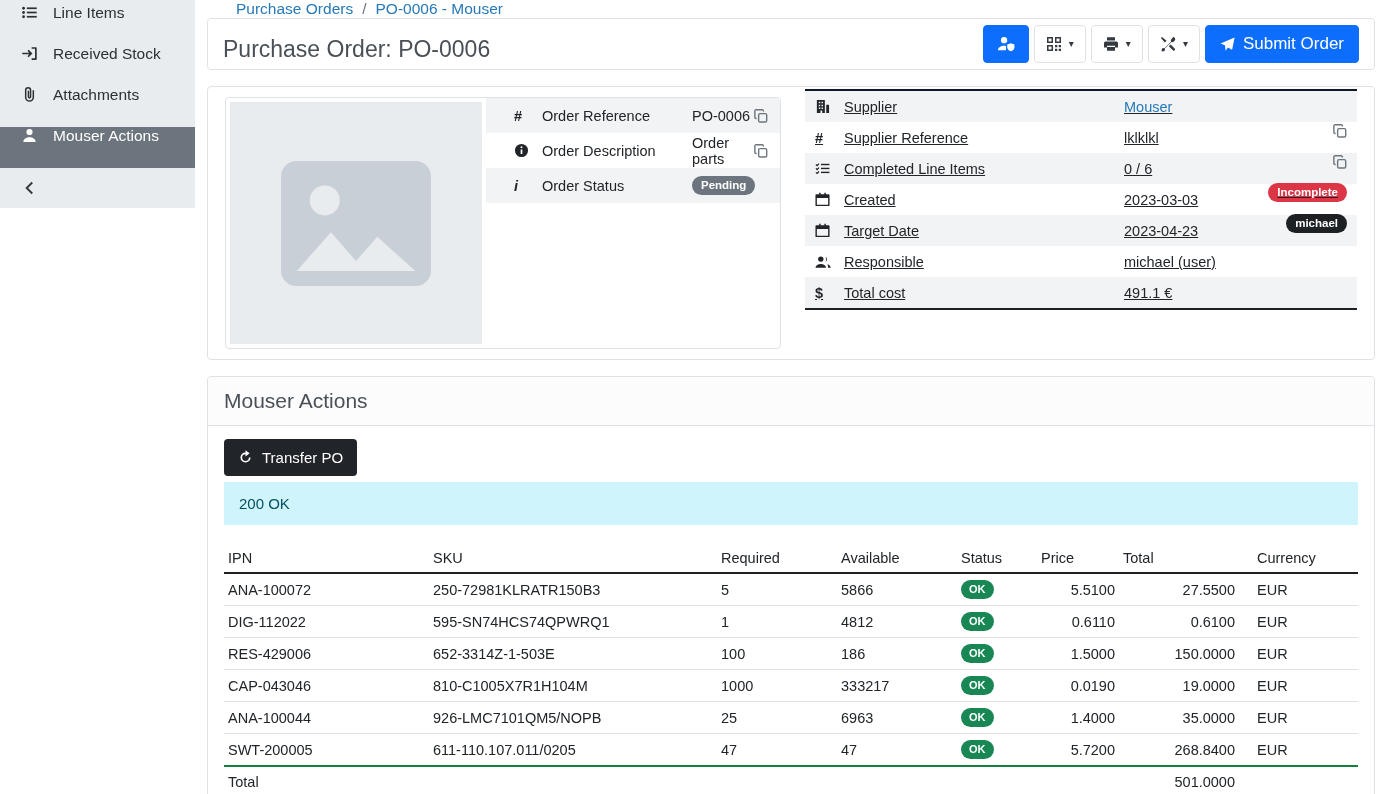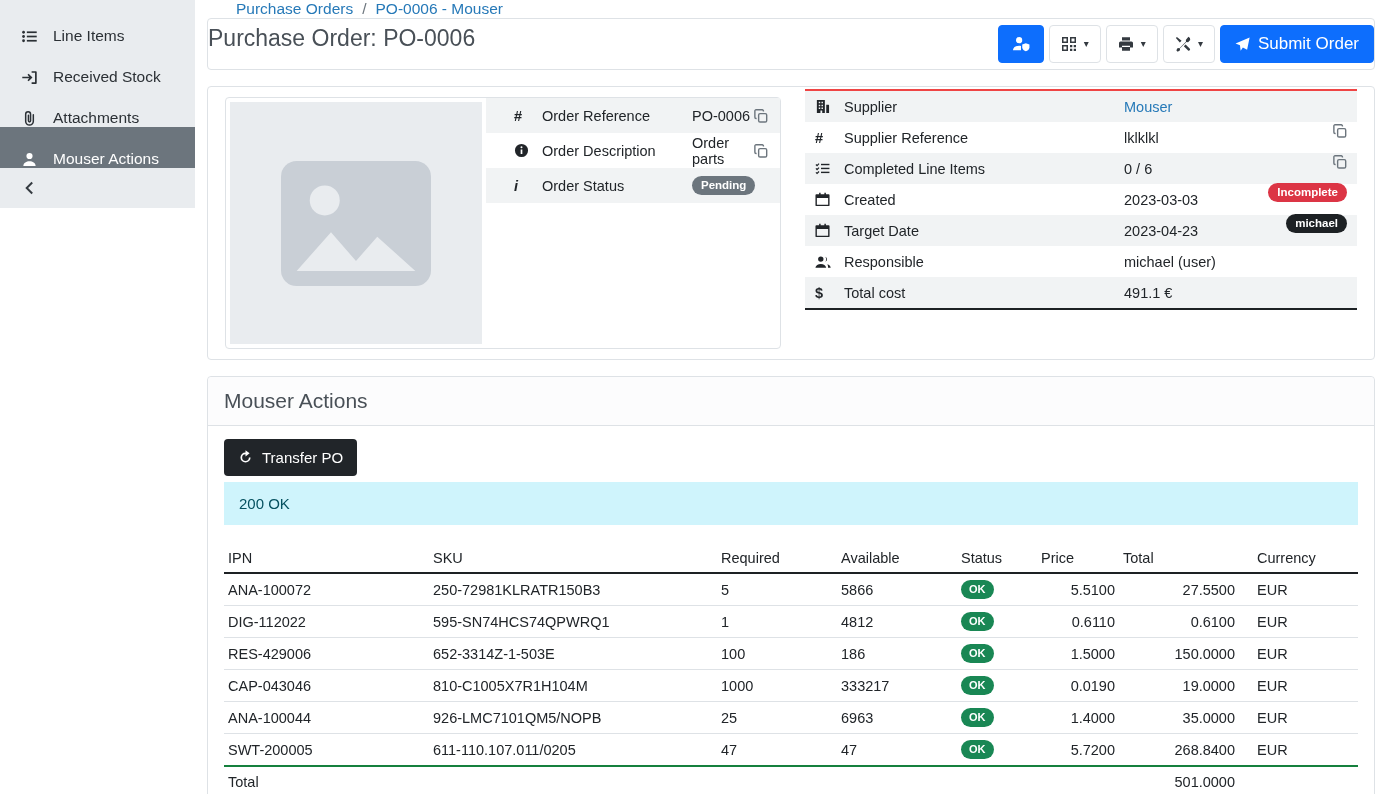--- a/index.html
+++ b/index.html
@@ -7,35 +7,35 @@
   body {
     overflow:hidden; display:flex; background:#fff;
     font-family:"Liberation Sans","DejaVu Sans",sans-serif; color:#212529;
   }
   svg { display:block; }
   .icn svg, .kv-copy svg { display:block; }
 
   
   .sidebar { width:195px; flex:0 0 195px; }
   .side-list { background:#e9ecef; padding-top:4px; }
-  .side-item { height:41px; display:flex; align-items:flex-end; gap:15px; padding-left:21px;
+  .side-item { height:41px; display:flex; align-items:flex-start; gap:15px; padding-left:21px;
                font-size:15.5px; color:#2b3035; cursor:pointer; }
   .side-item .icn { width:17px; color:#2b3035; flex:0 0 17px; }
   .side-item.active { background:#6c757d; color:#fff; }
   .side-item.active .icn { color:#fff; }
   .side-collapse { height:40px; display:flex; align-items:center; padding-left:21px; color:#343a40; cursor:pointer; }
 
   
   .main { flex:1; display:flex; flex-direction:column; min-width:0; }
   .breadcrumb { height:34px; display:flex; align-items:center; gap:9px; padding-left:41px; font-size:15.5px; }
   .crumb { color:#2679b8; cursor:pointer; }
   .crumb-sep { color:#6c757d; }
 
   .header-panel { margin:0 8px 0 12px; border:1px solid #dee2e6; border-radius:4px;
-                  padding:6px 0; display:flex; align-items:flex-start; justify-content:space-between; background:#fff; }
+                  padding:6px 15px; display:flex; align-items:flex-end; justify-content:space-between; background:#fff; }
   .page-title { font-size:23px; font-weight:500; color:#495057; }
   .toolbar { display:flex; gap:5px; align-items:center; }
   .btn { height:38px; border-radius:4px; display:inline-flex; align-items:center; justify-content:center;
          font-size:15px; cursor:pointer; border:1px solid transparent; }
   .btn-primary { background:#0d6efd; color:#fff; border-color:#0d6efd; }
   .btn-outline { background:#fff; border-color:#dee2e6; color:#343a40; gap:7px; padding:0 11px; }
   .btn-sq { width:46px; }
   .caret { font-size:10px; color:#343a40; line-height:1; }
   .btn-submit { gap:8px; padding:0 14px; font-size:17px; }
 
@@ -48,22 +48,22 @@
              display:flex; align-items:center; justify-content:center; }
   .kv-table { flex:1; font-size:14.5px; }
   .kv-row { display:flex; align-items:center; height:35px; padding:0 12px 0 28px; }
   .kv-row.odd { background:#f1f3f4; }
   .kv-icn { width:28px; font-weight:bold; color:#212529; flex:0 0 28px; }
   .kv-icn svg { color:#212529; }
   .kv-label { width:150px; flex:0 0 150px; }
   .kv-value { flex:1; }
   .kv-copy { color:#6c757d; cursor:pointer; }
 
-  .sup-table { flex:1; border-top:2px solid #ef4444; border-bottom:2px solid #1d2124;
-               align-self:flex-start; font-size:14.5px; }
+  .sup-table { flex:1; border-top:2px solid #0f172a; border-bottom:2px solid #1d2124;
+               align-self:flex-start; font-size:14.5px;text-decoration:underline; }
   .sup-row { display:flex; align-items:center; height:31px; padding:0 10px; }
   .sup-row.odd { background:#f1f3f4; }
   .sup-icn { width:29px; flex:0 0 29px; color:#212529; font-weight:bold; }
   .sup-label { width:280px; flex:0 0 280px; }
   .sup-value { flex:1; }
   .sup-right { display:flex; align-items:center; color:#6c757d;margin-top:48px; }
   .link { color:#2679b8; cursor:pointer; }
 
   .badge { display:inline-block; border-radius:10px; color:#fff; font-size:11.5px; font-weight:bold;
            padding:4px 9px; line-height:1; }

